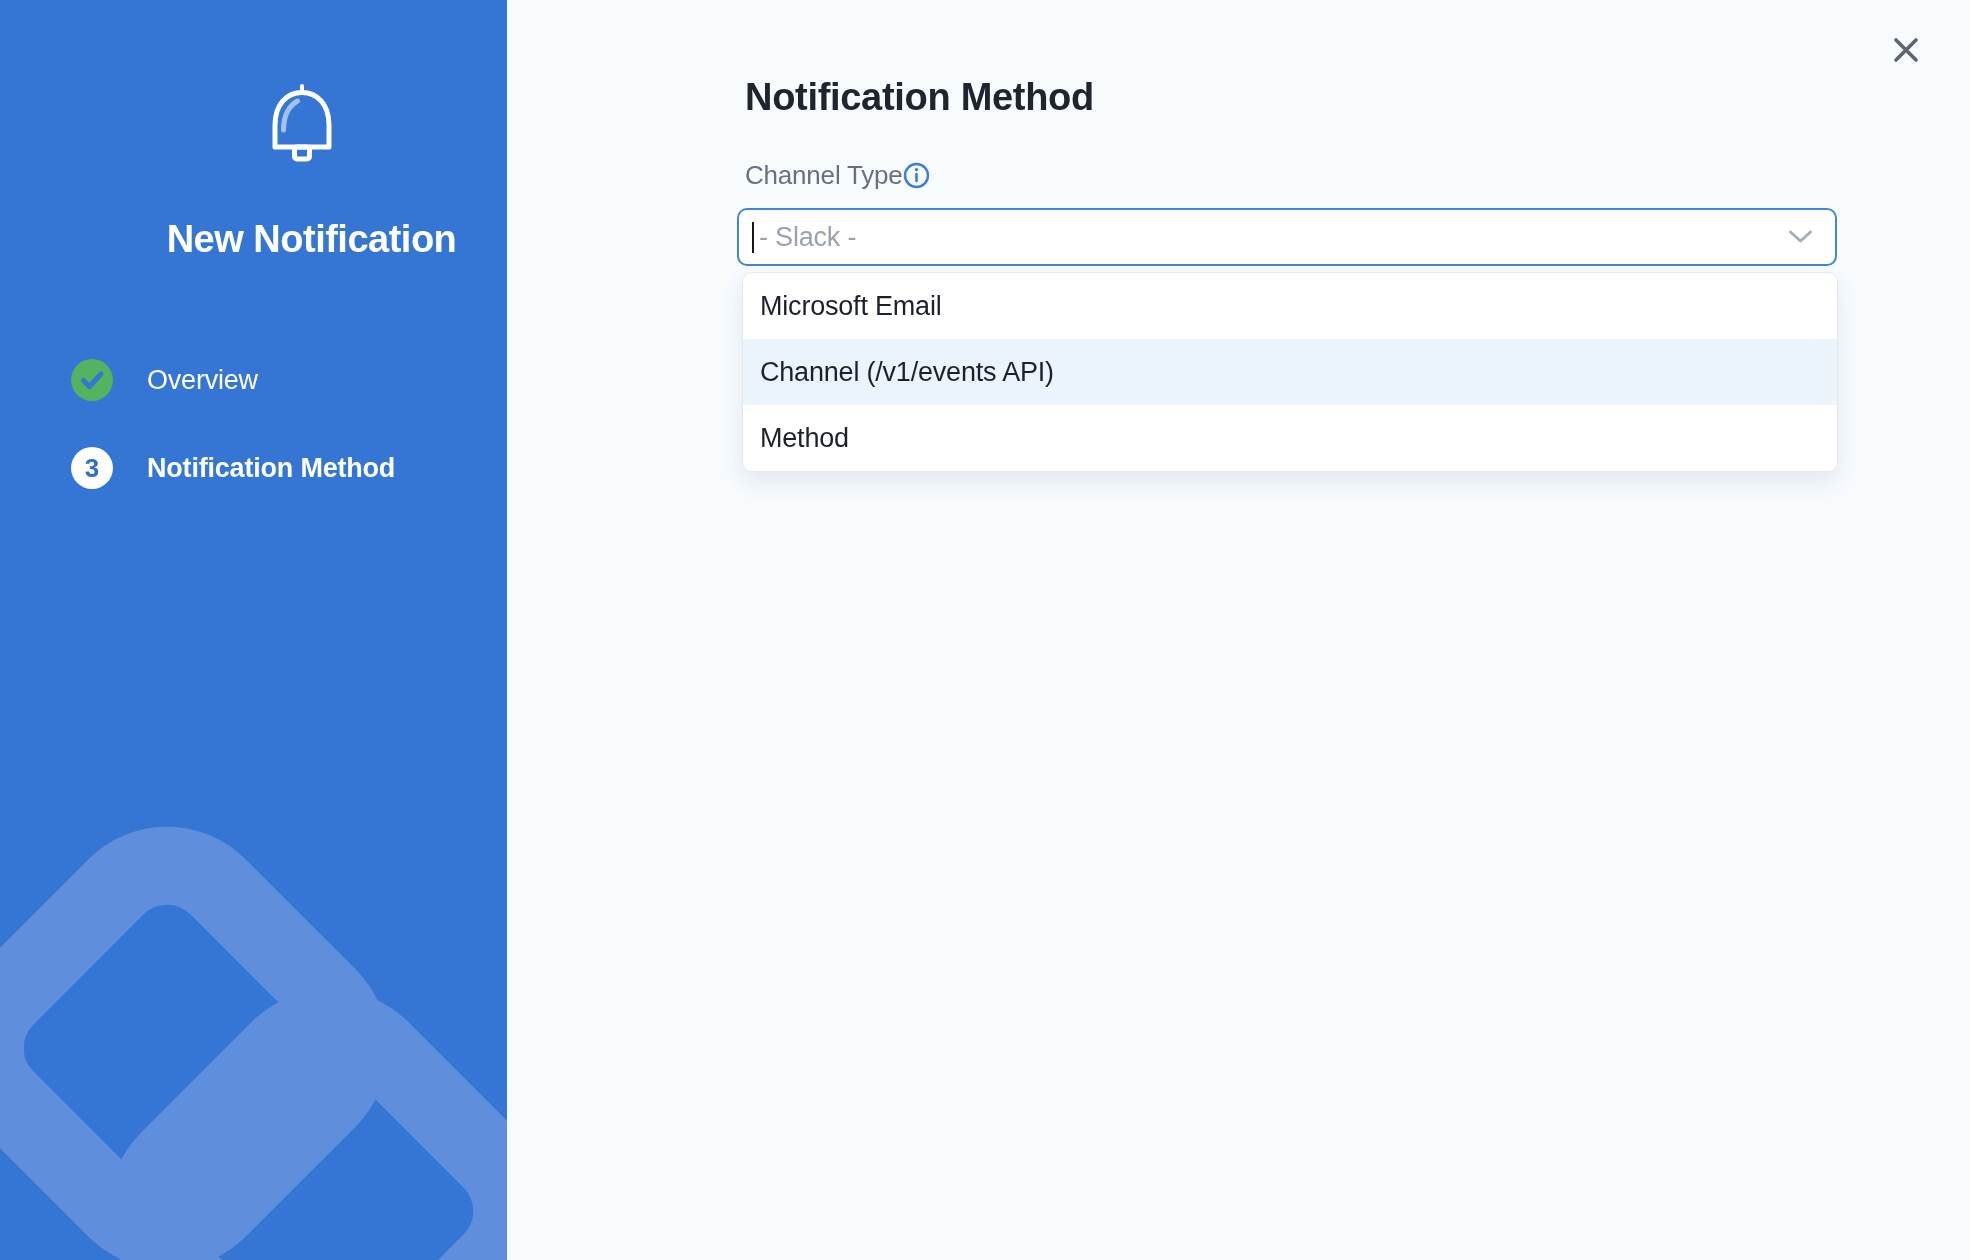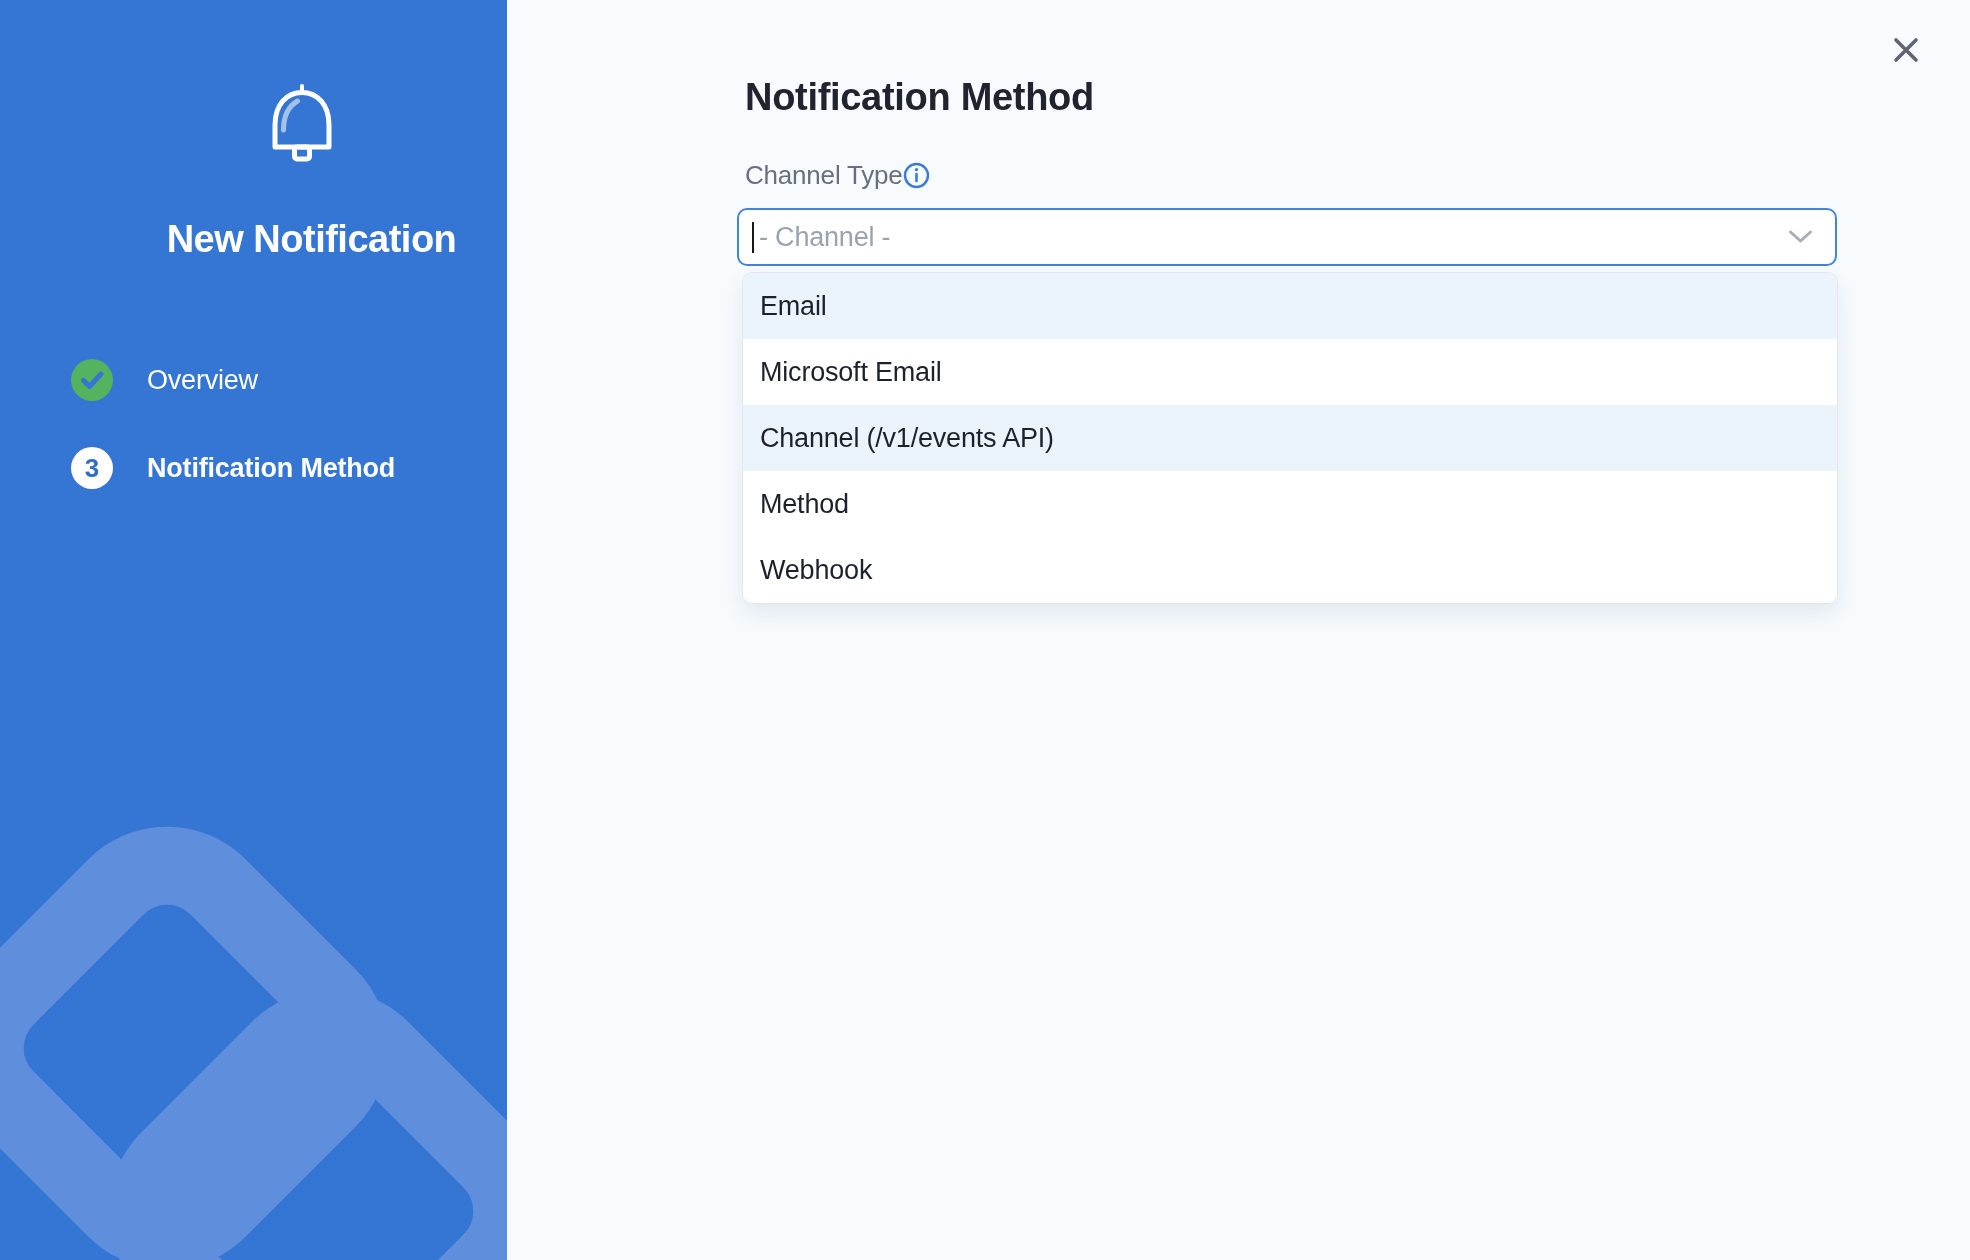--- a/index.html
+++ b/index.html
@@ -141,29 +141,27 @@
       <svg width="27" height="27" viewBox="0 0 27 27" fill="none">
         <circle cx="13.5" cy="13.5" r="11.5" stroke="#3b7bdb" stroke-width="2.4"></circle>
         <line x1="13.5" y1="12" x2="13.5" y2="19" stroke="#3b7bdb" stroke-width="2.6" stroke-linecap="round"></line>
         <circle cx="13.5" cy="7.6" r="1.7" fill="#3b7bdb"></circle>
       </svg>
     </button>
   </div>
 
   <div class="select-box">
     <span class="text-caret"></span>
-    <span class="select-placeholder">- Channel -</span>
+    <span class="select-placeholder">- Slack -</span>
     <span class="select-chevron">
       <svg width="25" height="15" viewBox="0 0 25 15" fill="none">
         <path d="M2.5,2.5 L12.5,11.5 L22.5,2.5" stroke="#a7adb9" stroke-width="3" stroke-linecap="round" stroke-linejoin="round"></path>
       </svg>
     </span>
   </div>
 
   <div class="dropdown">
-    <div class="opt hl">Email</div>
     <div class="opt">Microsoft Email</div>
     <div class="opt hl">Channel (/v1/events API)</div>
     <div class="opt">Method</div>
-    <div class="opt">Webhook</div>
   </div>
 
 </main>
 
 </body></html>

